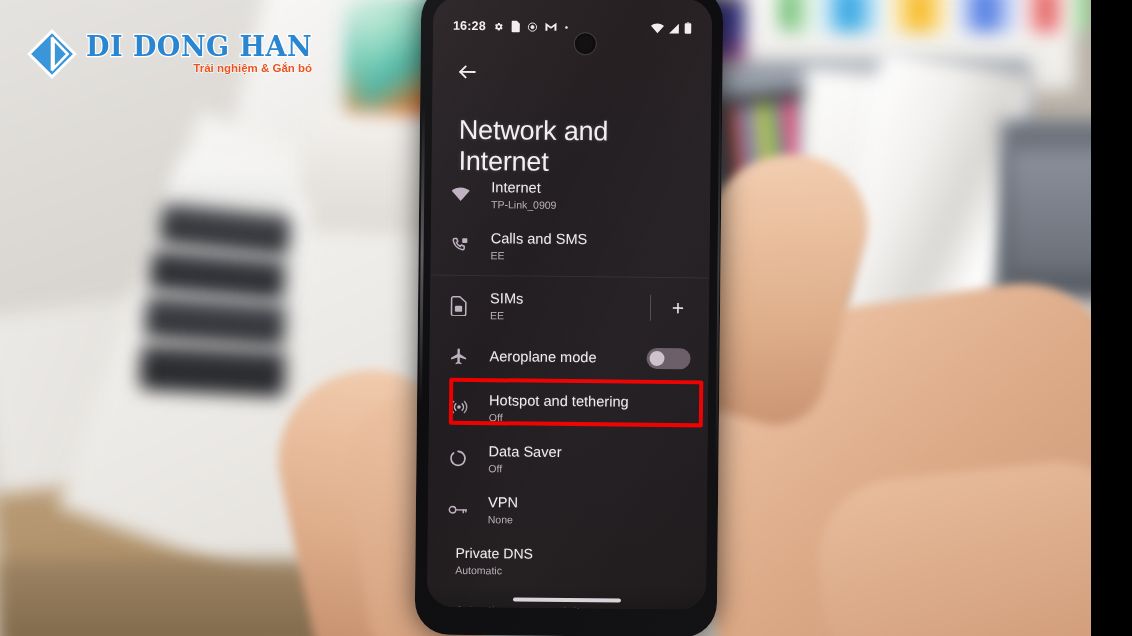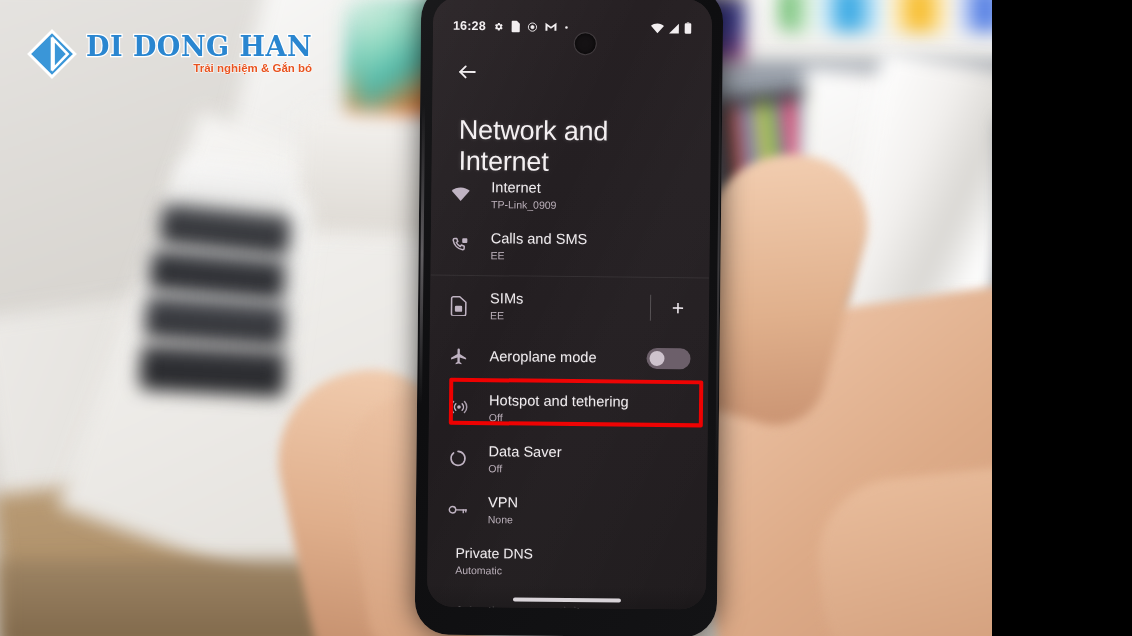--- a/index.html
+++ b/index.html
@@ -9,21 +9,21 @@
   }
   body {
     width: 1132px;
     height: 636px;
     overflow: hidden;
     font-family: "Liberation Sans", sans-serif;
   }
 
   #stage {
     position: relative;
-    width: 992px;
+    width: 1091px;
     height: 636px;
     overflow: hidden;
   }
 
   
   #bg {
     position: absolute;
     inset: 0;
     background: #b9b2a8;
     overflow: hidden;

